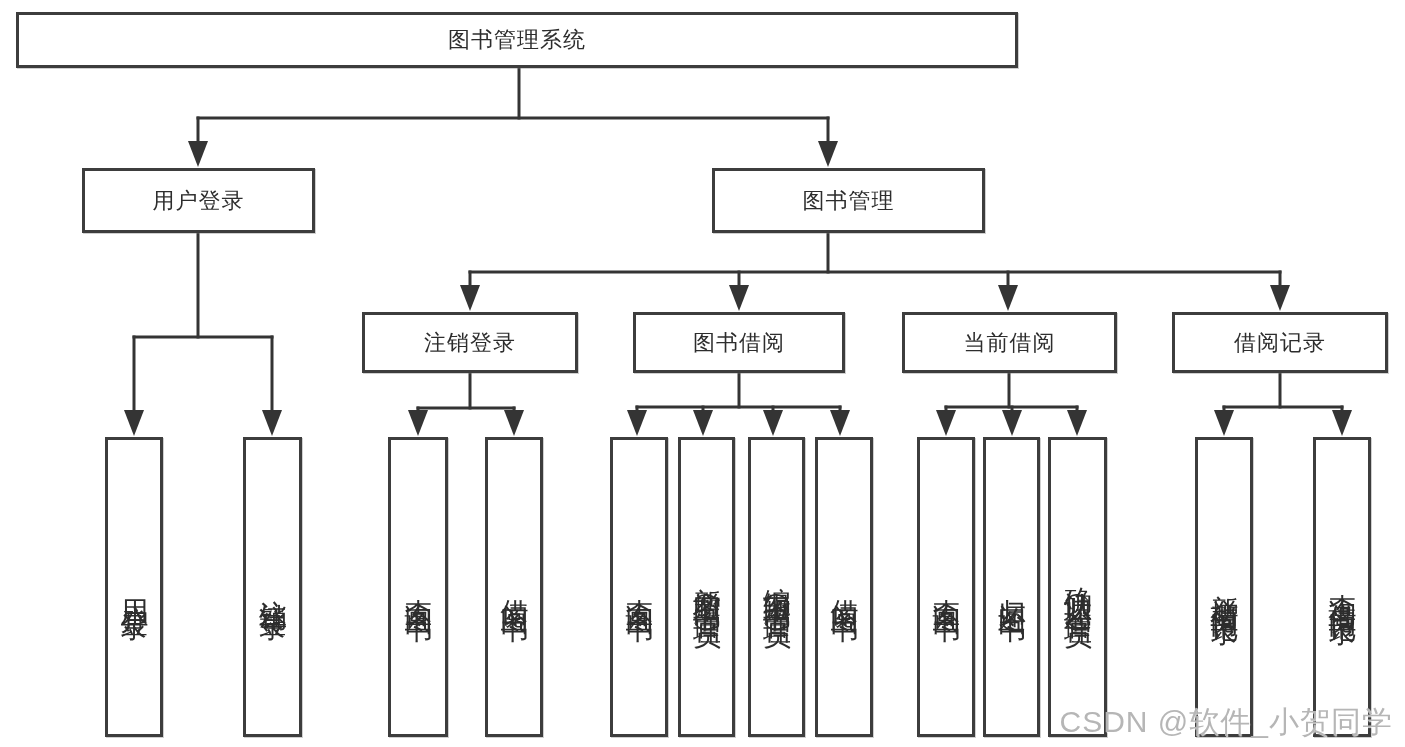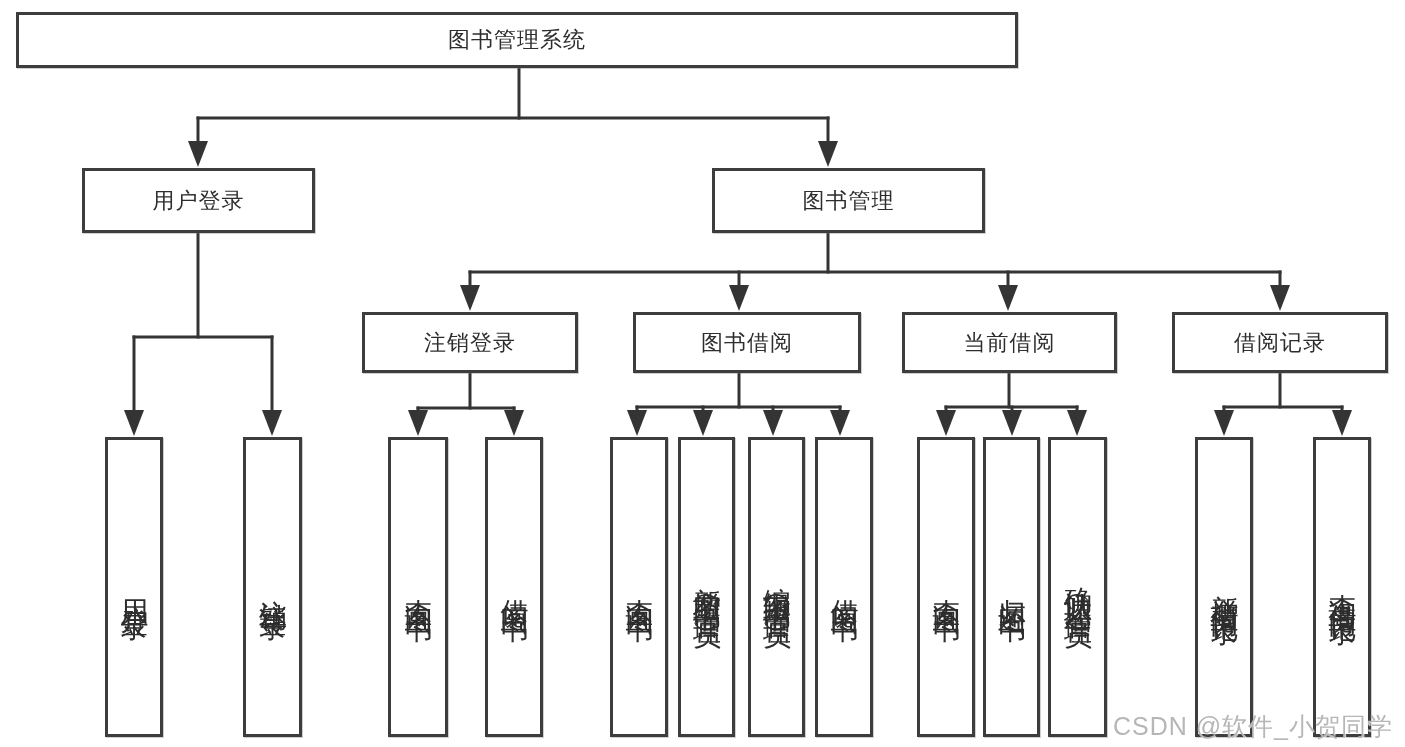--- a/index.html
+++ b/index.html
@@ -54,21 +54,21 @@
     font-size: 28px;
     writing-mode: vertical-rl;
     text-orientation: mixed;
     letter-spacing: 5px;
     line-height: 1;
   }
   .watermark {
     position: absolute;
     right: 12px;
     bottom: 4px;
-    font-size: 25px;
+    font-size: 30px;
     letter-spacing: 1px;
     color: var(--watermark);
     text-shadow: 1px 1px 1px rgba(255,255,255,0.8);
     white-space: nowrap;
     pointer-events: none;
   }
 </style>
 </head>
 <body>
 
@@ -148,21 +148,21 @@
       <polygon points="1332,410 1352,410 1342,436"></polygon>
     </g>
   </svg>
 
   <div class="box h" style="left:16px;top:12px;width:1002px;height:56px">图书管理系统</div>
 
   <div class="box h" style="left:82px;top:168px;width:233px;height:65px">用户登录</div>
   <div class="box h" style="left:712px;top:168px;width:273px;height:65px">图书管理</div>
 
   <div class="box h" style="left:362px;top:312px;width:216px;height:61px">注销登录</div>
-  <div class="box h" style="left:633px;top:312px;width:228px;height:61px">图书借阅</div>
+  <div class="box h" style="left:633px;top:312px;width:212px;height:61px">图书借阅</div>
   <div class="box h" style="left:1172px;top:312px;width:216px;height:61px">借阅记录</div>
   <div class="box h" style="left:902px;top:312px;width:215px;height:61px">当前借阅</div>
 
   <div class="box v" style="left:105px;width:58px">用户登录</div>
   <div class="box v" style="left:243px;width:59px">注销登录</div>
 
   <div class="box v" style="left:388px;width:60px">查询图书</div>
   <div class="box v" style="left:485px;width:58px">借阅图书</div>
 
   <div class="box v" style="left:610px;width:58px">查询图书</div>

